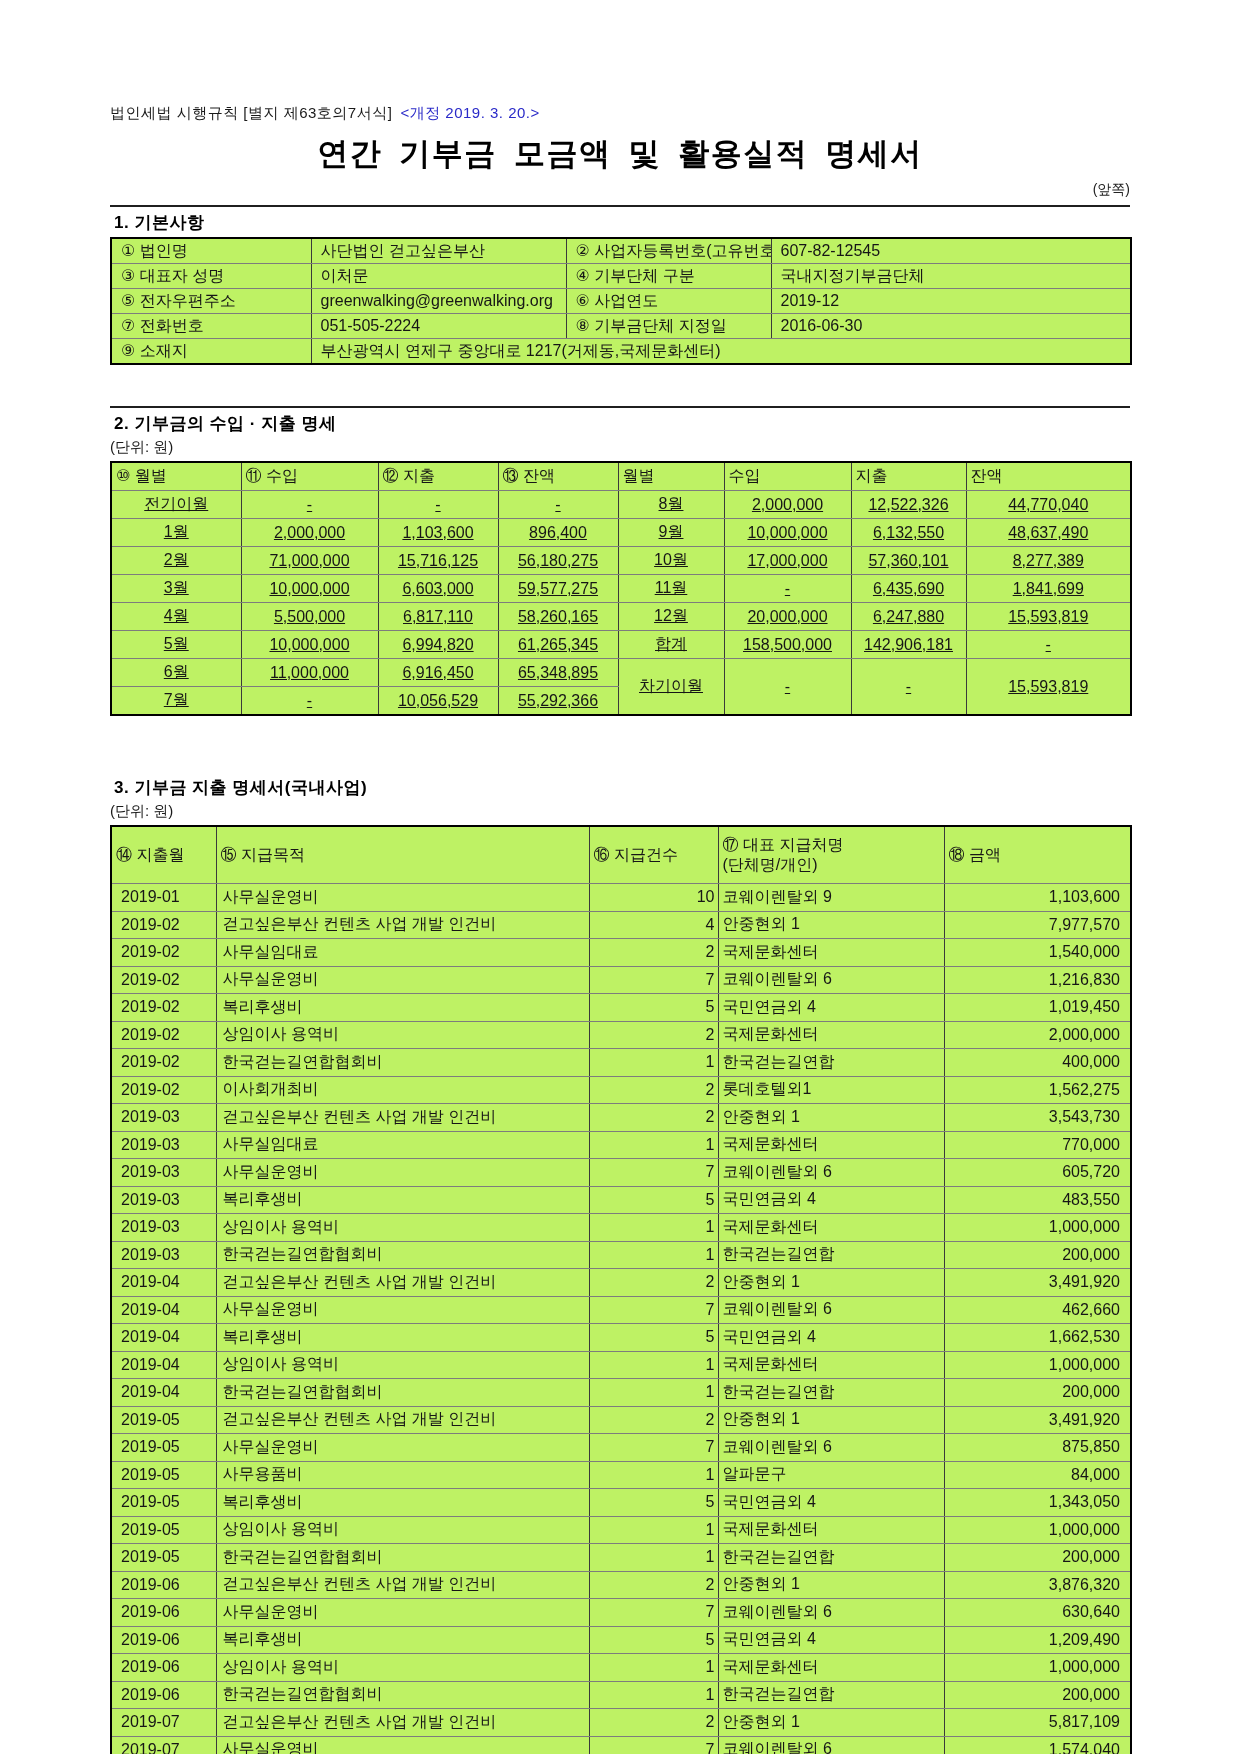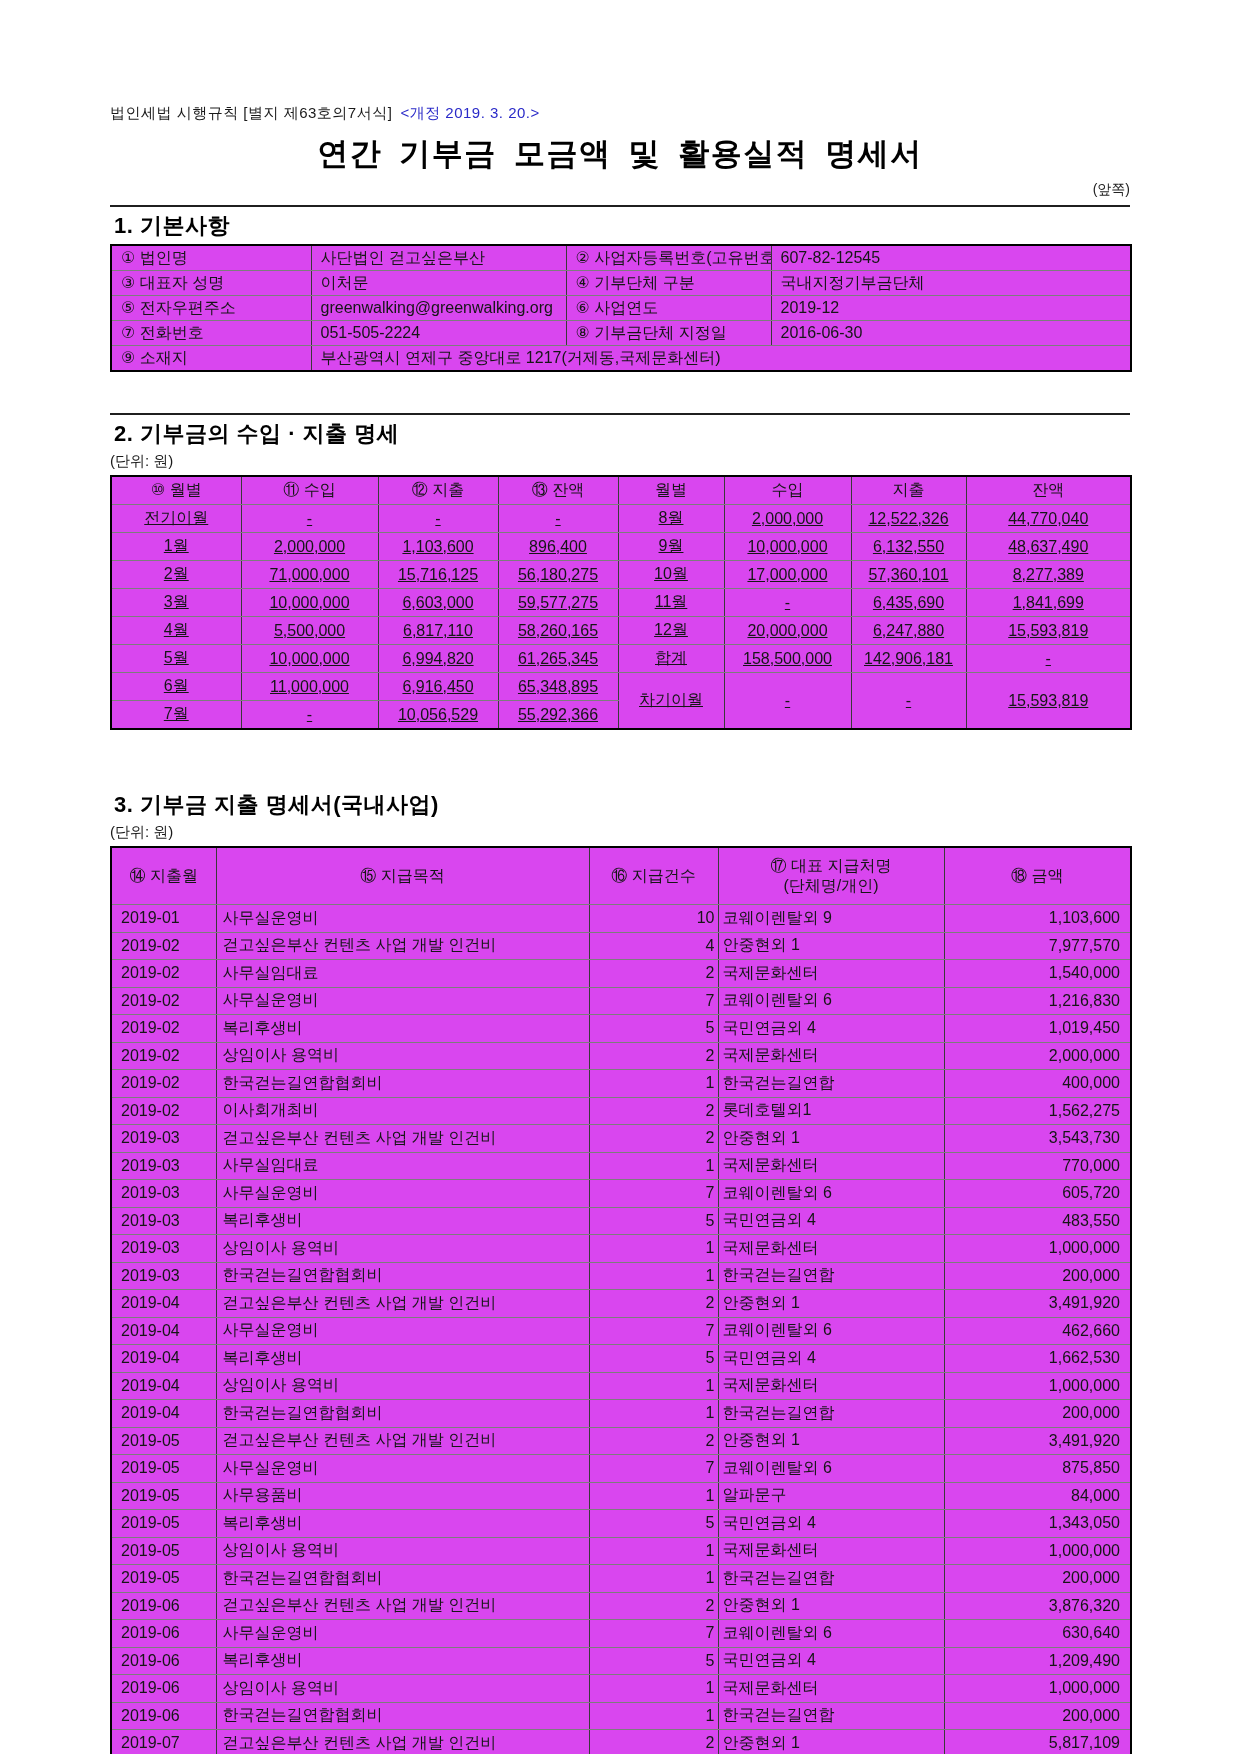--- a/index.html
+++ b/index.html
@@ -14,32 +14,32 @@
   .form-ref-line{font-size:15px;letter-spacing:.5px;white-space:nowrap;}
   .form-ref-line .rev{margin-left:8px;}
 
   .doc-title{
     text-align:center;font-size:31px;font-weight:900;
     letter-spacing:1.5px;word-spacing:7px;margin-top:10px;color:#000000;
   }
   .side-note{text-align:right;font-size:14px;margin-top:6px;color:#222;}
 
   .rule{border-top:2px solid #1f1f1f;margin-top:6px;}
-  .sec-h{font-size:22px;font-weight:bold;color:#000;margin:4px 0 3px 4px;letter-spacing:.5px;}
+  .sec-h{font-size:17px;font-weight:bold;color:#000;margin:4px 0 3px 4px;letter-spacing:.5px;}
   .unit{text-align:left;font-size:15px;margin:2px 2px 4px 0;}
 
-  table{border-collapse:collapse;table-layout:fixed;width:100%;background:#d946ef;}
+  table{border-collapse:collapse;table-layout:fixed;width:100%;background:#bef264;}
   table.t{border:2px solid #000;}
   .t td,.t th{
     border-top:1px solid #7d7d7d;border-bottom:1px solid #7d7d7d;
     border-left:1px solid #3a3a3a;border-right:1px solid #3a3a3a;
     font-weight:normal;font-size:16px;color:#161616;
     overflow:hidden;white-space:nowrap;padding:0 4px;
   }
-  .t thead th{text-align:center;}
+  .t thead th{text-align:left;}
 
   
   .t1 td{height:24px;text-align:left;padding-left:9px;}
   
   .t2 th{height:27px;}
   .t2 td{height:27px;text-align:center;text-decoration:underline;}
   
   .t3 th{height:56px;white-space:pre-line;line-height:1.25;}
   .t3 td{height:26.5px;}
   .t3 td:nth-child(1){text-align:left;padding-left:9px;}

